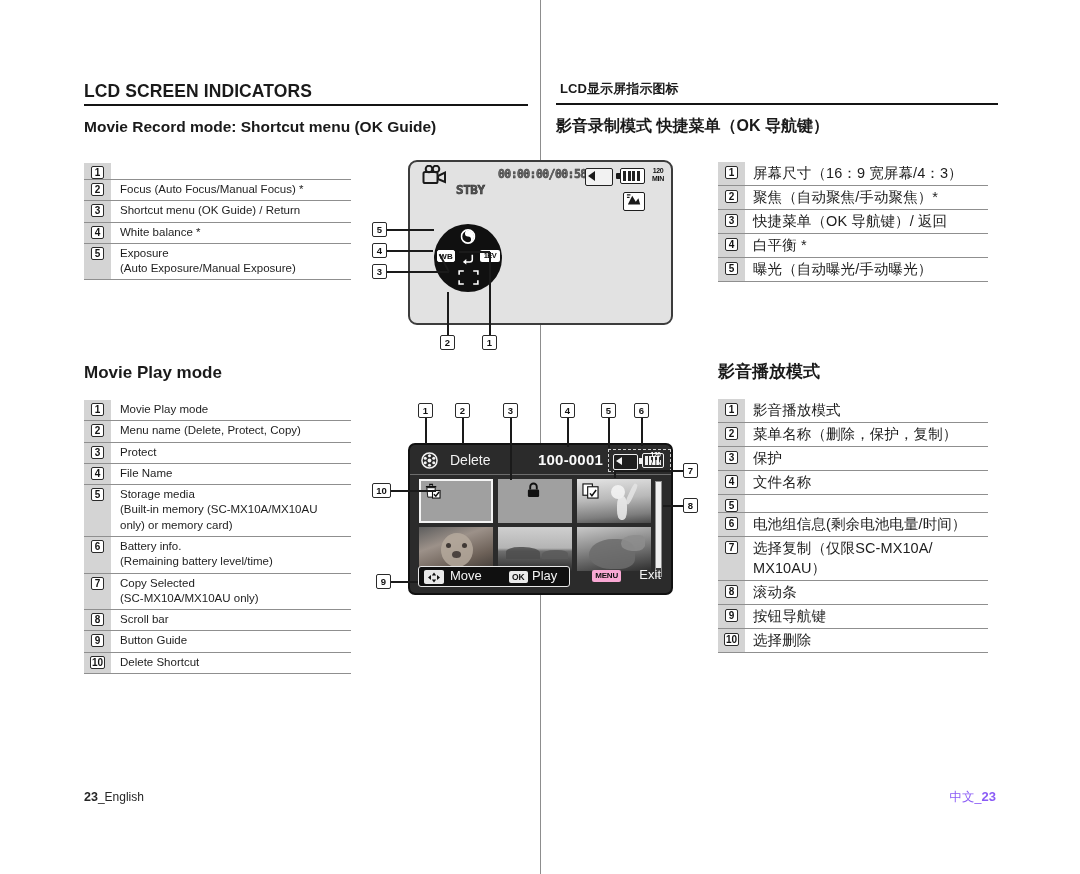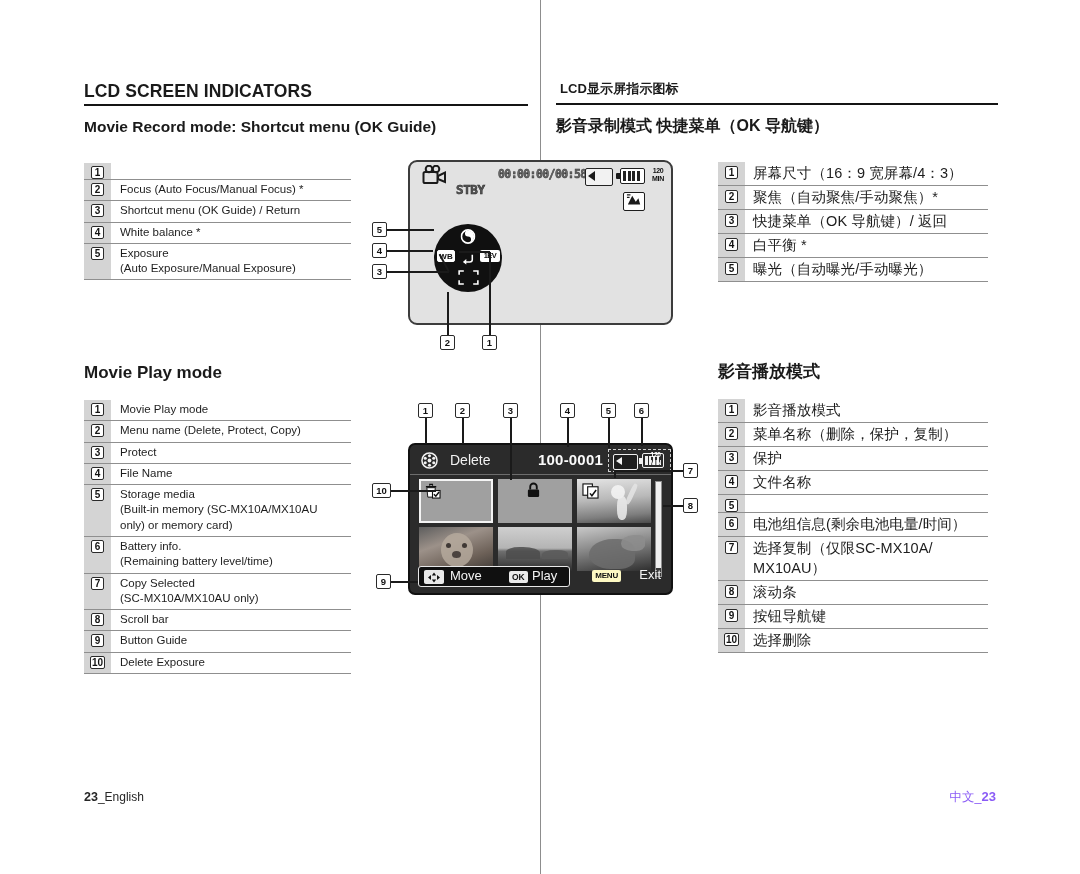--- a/index.html
+++ b/index.html
@@ -477,21 +477,21 @@
   }
   .lbl-play {
     position: absolute;
     left: 113px; top: 1px;
     color: #f4f4f4;
     font-size: 13px;
   }
   .key-menu {
     position: absolute;
     right: 42px; top: 4px;
-    background: #fef9c3;
+    background: #f9a8d4;
     color: #111;
     font-size: 8px;
     font-weight: bold;
     border-radius: 2px;
     padding: 1px 3px;
     line-height: 10px;
     letter-spacing: -0.2px;
   }
   .lbl-exit {
     position: absolute;
@@ -612,21 +612,21 @@
     <div class="row">
       <div class="numcell">
         <span class="numbox">9</span>
       </div>
       <div class="txtcell">Button Guide</div>
     </div>
     <div class="row">
       <div class="numcell">
         <span class="numbox">10</span>
       </div>
-      <div class="txtcell">Delete Exposure</div>
+      <div class="txtcell">Delete Shortcut</div>
     </div>
   </div>
 
 <div class="h-main" style="left:560px; top:82px; font-size:13px;">LCD显示屏指示图标</div>
 <div class="h-rule" style="left:556px; top:103px; width:442px;"></div>
 
 <div class="h-sub-cn" style="left:556px; top:117px;">影音录制模式 快捷菜单（OK 导航键）</div>
 
 <div class="itable cn" id="cn-record" style="left:718px; top:162px; width:270px;">
     <div class="row">

